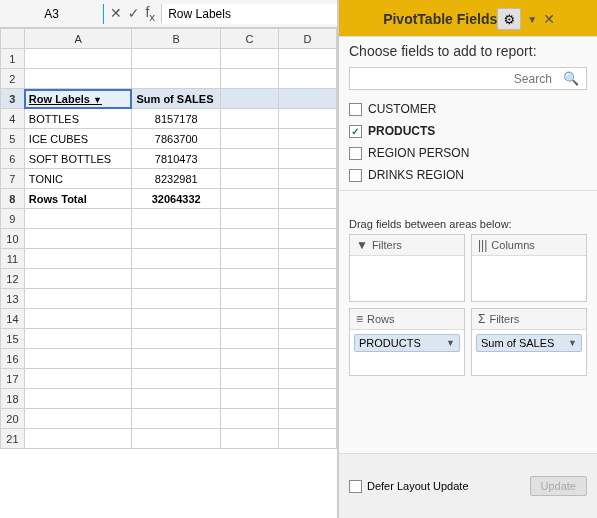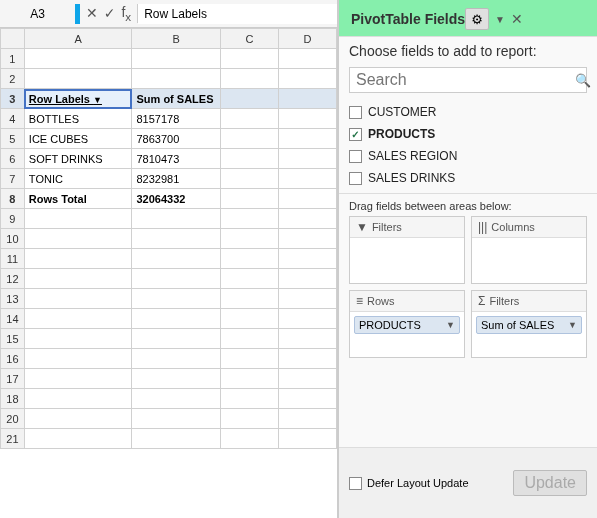--- a/index.html
+++ b/index.html
@@ -3,80 +3,80 @@
   <meta charset="utf-8">
   <style>
     * { box-sizing: border-box; margin: 0; padding: 0; }
     body { font-family: 'Segoe UI', Arial, sans-serif; font-size: 12px; background: #fff; display: flex; height: 518px; overflow: hidden; }
 
     
     .spreadsheet { flex: 0 0 338px; display: flex; flex-direction: column; border-right: 1px solid #ccc; overflow: hidden; }
 
     
     .formula-bar { display: flex; align-items: center; border-bottom: 1px solid #ccc; background: #f5f5f5; height: 28px; }
-    .cell-ref { width: 80px; border-right: 5px solid #0ea5e9; padding: 3px 6px; font-size: 12px; text-align: center; }
+    .cell-ref { width: 104px; border-right: 1px solid #0ea5e9; padding: 3px 6px; font-size: 12px; text-align: center; }
     .formula-icons { display: flex; align-items: center; padding: 0 6px; gap: 6px; color: #555; font-size: 14px; border-right: 1px solid #ccc; }
     .formula-icon { cursor: pointer; }
     .formula-input { flex: 1; padding: 3px 6px; font-size: 12px; background: #fff; border: none; outline: none; }
 
     
     .grid-container { flex: 1; overflow: auto; }
     table.grid { border-collapse: collapse; width: 100%; }
     table.grid th, table.grid td { border: 1px solid #d0d0d0; font-size: 11px; height: 20px; }
     table.grid th { background: #f2f2f2; text-align: center; font-weight: normal; padding: 1px 4px; color: #333; }
     table.grid td { padding: 1px 4px; }
     .row-num { background: #f2f2f2; text-align: center; width: 24px; color: #333; font-weight: normal; }
     .col-a { width: 110px; }
     .col-b { width: 90px; }
     .col-c { width: 60px; }
     .col-d { width: 60px; }
 
     
     .header-row td { background: #dce6f1; font-weight: bold; }
     .grand-total td { font-weight: bold; }
-    td.num { text-align: left; }
+    td.num { text-align: center; }
     .active-cell { background: #e6f0fb !important; outline: 2px solid #4472c4; outline-offset: -2px; text-decoration: underline; }
 
     
     .pivot-panel { flex: 0 0 259px; background: #f9f9f9; border-left: 1px solid #ccc; display: flex; flex-direction: column; overflow: hidden; }
 
-    .panel-header { display: flex; align-items: center; justify-content: flex-start; padding: 8px 10px 6px 12px; border-bottom: 1px solid #ddd; background: #86efac; }
+    .panel-header { display: flex; align-items: center; justify-content: center; padding: 8px 10px 6px 12px; border-bottom: 1px solid #ddd; background: #eab308; }
     .panel-title { font-size: 14px; font-weight: bold; color: #333; }
     .panel-header-icons { display: flex; align-items: center; gap: 6px; }
     .gear-btn { background: #e0e0e0; border: 1px solid #bbb; border-radius: 2px; width: 24px; height: 22px; display: flex; align-items: center; justify-content: center; cursor: pointer; font-size: 13px; }
     .dropdown-arrow { font-size: 10px; color: #555; cursor: pointer; }
     .close-btn { font-size: 14px; color: #555; cursor: pointer; background: none; border: none; }
 
     .choose-label { padding: 6px 10px 4px 10px; font-size: 14px; color: #333; }
 
     .search-box { margin: 4px 10px; display: flex; align-items: center; border: 1px solid #ccc; background: #fff; }
-    .search-input { flex: 1; border: none; outline: none; font-size: 16px; padding: 3px 6px; }
+    .search-input { flex: 1; border: none; outline: none; font-size: 12px; padding: 3px 6px; text-align: right; }
     .search-icon { padding: 3px 6px; color: #555; font-size: 13px; }
 
     .fields-list { padding: 4px 10px; border-bottom: 1px solid #ddd; flex: 0 0 auto; overflow-y: auto; max-height: 110px; position: relative; }
     .field-item { display: flex; align-items: center; gap: 6px; height: 22px; }
     .field-checkbox { width: 13px; height: 13px; border: 1px solid #888; background: #fff; display: inline-flex; align-items: center; justify-content: center; cursor: pointer; flex-shrink: 0; }
     .field-checkbox.checked { background: #fff; }
     .field-checkbox.checked::after { content: '✓'; font-size: 10px; color: #217346; font-weight: bold; }
     .field-label { font-size: 12px; color: #222; }
 
-    .drag-label { padding: 6px 10px 4px 10px; font-size: 11px; color: #333; }
+    .drag-label { padding: 6px 10px 4px 10px; font-size: 11px; color: #333; margin-top: 21px; }
 
     .drop-zones { display: grid; grid-template-columns: 1fr 1fr; gap: 6px; padding: 0 10px 6px 10px; }
     .drop-zone { border: 1px solid #ccc; background: #fff; display: flex; flex-direction: column; }
     .drop-zone-header { display: flex; align-items: center; gap: 4px; padding: 3px 6px; background: #f5f5f5; border-bottom: 1px solid #ddd; font-size: 11px; color: #555; }
     .drop-zone-icon { font-size: 12px; }
     .drop-zone-body { min-height: 45px; padding: 4px; display: flex; flex-direction: column; gap: 2px; }
     .drop-token { background: #dce6f1; border: 1px solid #afc3de; border-radius: 2px; padding: 2px 4px; font-size: 11px; display: flex; align-items: center; justify-content: space-between; cursor: pointer; }
     .drop-token-arrow { font-size: 9px; color: #555; }
 
     .panel-footer { display: flex; align-items: center; justify-content: space-between; padding: 22px 10px; border-top: 1px solid #ddd; background: #f0f0f0; margin-top: auto; }
     .defer-check { display: flex; align-items: center; gap: 5px; font-size: 11px; }
     .defer-checkbox { width: 13px; height: 13px; border: 1px solid #888; background: #fff; display: inline-block; cursor: pointer; }
-    .update-btn { background: #e0e0e0; border: 1px solid #bbb; border-radius: 2px; padding: 3px 10px; font-size: 16px; cursor: pointer; color: #aaa; }
+    .update-btn { background: #e0e0e0; border: 1px solid #bbb; border-radius: 2px; padding: 3px 10px; font-size: 11px; cursor: pointer; color: #aaa; }
   </style>
 </head>
 <body>
 
 <div class="spreadsheet">
 
   <div class="formula-bar">
     <div class="cell-ref">A3</div>
     <div class="formula-icons">
       <span class="formula-icon">✕</span>
@@ -128,21 +128,21 @@
           </tr>
           <tr>
             <td class="row-num">5</td>
             <td>ICE CUBES</td>
             <td class="num">7863700</td>
             <td></td>
             <td></td>
           </tr>
           <tr>
             <td class="row-num">6</td>
-            <td>SOFT DRINKS</td>
+            <td>SOFT BOTTLES</td>
             <td class="num">7810473</td>
             <td></td>
             <td></td>
           </tr>
           <tr>
             <td class="row-num">7</td>
             <td>TONIC</td>
             <td class="num">8232981</td>
             <td></td>
             <td></td>
@@ -264,25 +264,25 @@
   <div class="field-item">
         <span class="field-checkbox"></span>
         <span class="field-label">CUSTOMER</span>
       </div>
       <div class="field-item">
         <span class="field-checkbox checked"></span>
         <span class="field-label" style="font-weight: bold;">PRODUCTS</span>
       </div>
       <div class="field-item">
         <span class="field-checkbox"></span>
-        <span class="field-label">SALES REGION</span>
+        <span class="field-label">REGION PERSON</span>
       </div>
       <div class="field-item">
         <span class="field-checkbox"></span>
-        <span class="field-label">SALES DRINKS</span>
+        <span class="field-label">DRINKS REGION</span>
       </div>
     </div>
 
   <div class="drag-label">Drag fields between areas below:</div>
 
   <div class="drop-zones" id="drop-zones">
   <div class="drop-zone">
         <div class="drop-zone-header">
           <span class="drop-zone-icon">▼</span>
           <span>Filters</span>

